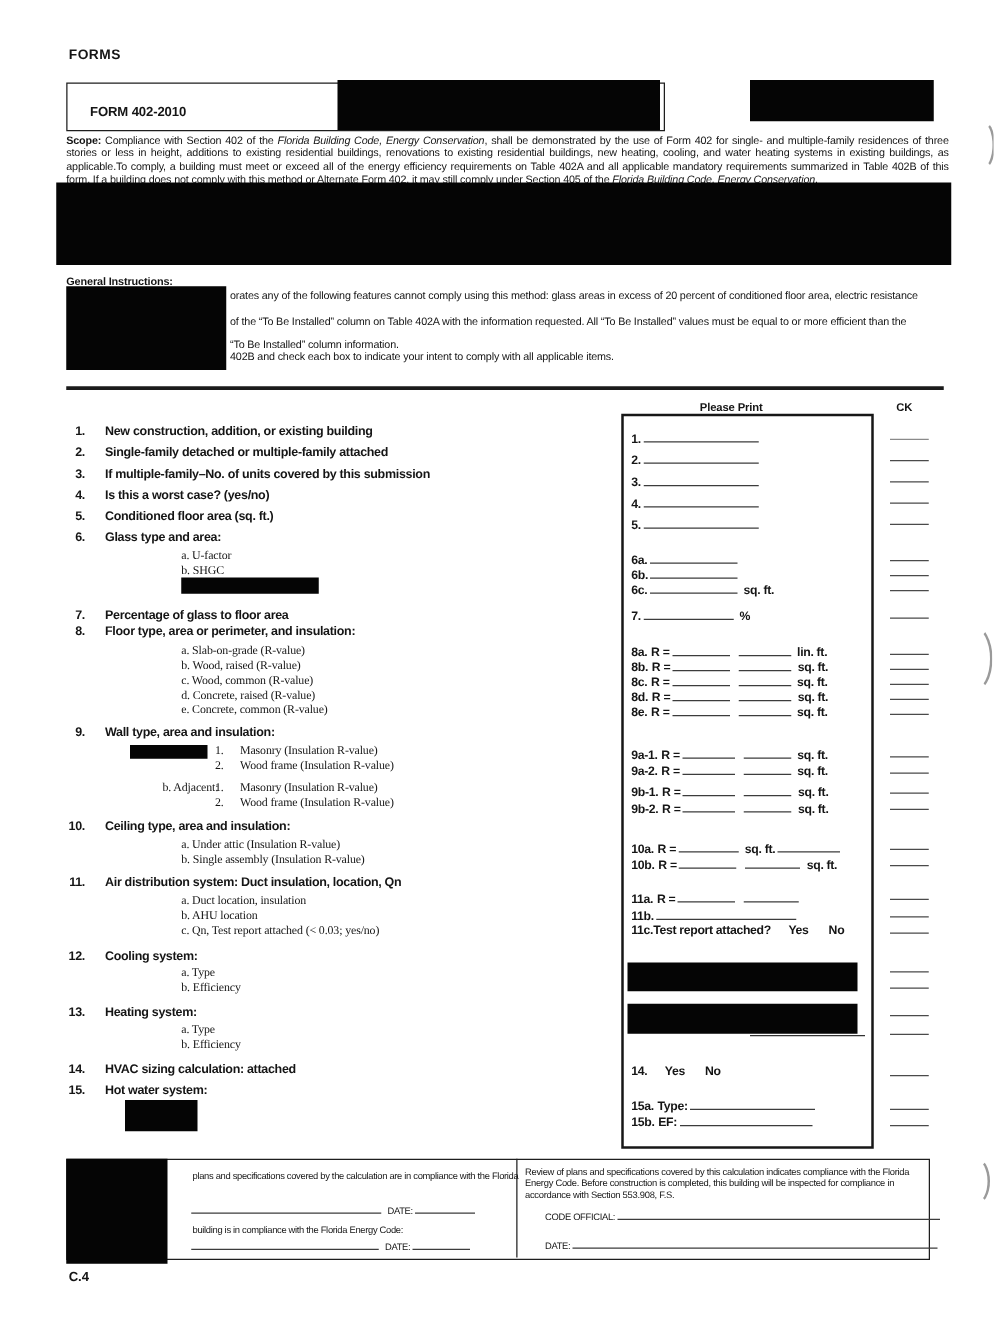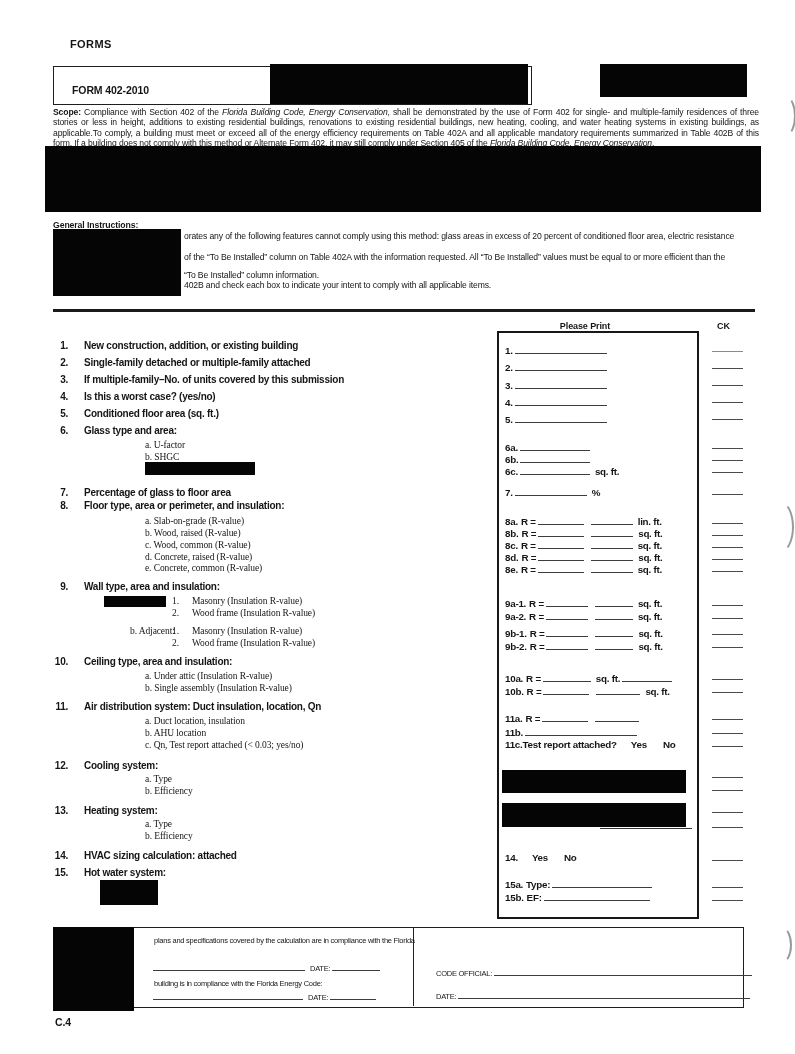--- a/index.html
+++ b/index.html
@@ -31,21 +31,21 @@
   .t-small{font-size:7.5px;letter-spacing:-.25px;white-space:nowrap;padding-left:16px;}
   .t-cert{font-size:7.5px;line-height:9.2px;letter-spacing:-.22px;}
   .t-footer{font-size:10.5px;font-weight:bold;letter-spacing:-.1px;white-space:nowrap;}
   .arc{position:absolute;border:2px solid transparent;border-right:2px solid #9a9a9a;border-radius:50%;}
 </style>
 </head>
 <body>
 
 <div class="page">
 
-  <div class="abs t-forms" style="left:70px;top:38px">FORMS</div>
+  <div class="abs t-forms" style="left:55px;top:38px">FORMS</div>
 
   <div class="hbox" style="left:53px;top:66px;width:477px;height:37px"></div>
   <div class="abs t-formnum" style="left:72px;top:84px">FORM 402-2010</div>
   <div class="redact" style="left:270px;top:64px;width:258px;height:40px"></div>
   <div class="redact" style="left:600px;top:64px;width:147px;height:33px"></div>
 
   <div class="abs t-scope" style="left:53px;top:107px;width:706px">
     <span style="font-weight:bold">Scope:</span><span> Compliance with Section 402 of the </span><span class="it">Florida Building Code, Energy Conservation</span><span>, shall be demonstrated by the use of Form 402 for single- and multiple-family residences of three stories or less in height, additions to existing residential buildings, renovations to existing residential buildings, new heating, cooling, and water heating systems in existing buildings, as applicable.To comply, a building must meet or exceed all of the energy efficiency requirements on Table 402A and all applicable mandatory requirements summarized in Table 402B of this form. If a building does not comply with this method or Alternate Form 402, it may still comply under Section 405 of the </span><span class="it">Florida Building Code, Energy Conservation</span><span>.</span>
   </div>
 
@@ -166,20 +166,21 @@
   <div class="ck-line" style="left:712px;top:887px"></div>
   <div class="ck-line" style="left:712px;top:900px"></div>
 
   <div class="hbox" style="left:53px;top:927px;width:689px;height:79px"></div>
   <div class="abs" style="left:413px;top:927px;height:79px;border-left:1.3px solid #222"></div>
   <div class="redact" style="left:53px;top:927px;width:81px;height:84px"></div>
   <div class="abs t-small" style="left:138px;top:936px">plans and specifications covered by the calculation are in  compliance with the Florida</div>
   <div class="abs t-small" style="left:135px;top:961px"><span class="blank" style="width:152px"></span><span>DATE:</span><span class="blank" style="width:48px"></span></div>
   <div class="abs t-small" style="left:138px;top:979px">building is in compliance with the Florida Energy Code:</div>
   <div class="abs t-small" style="left:135px;top:990px"><span class="blank" style="width:150px"></span><span>DATE:</span><span class="blank" style="width:46px"></span></div>
+  <div class="abs t-cert" style="left:420px;top:933px;width:318px">Review of plans and specifications covered by this calculation indicates compliance with the Florida Energy Code. Before construction is completed, this building will be inspected for compliance in accordance with Section 553.908, F.S.</div>
   <div class="abs t-small" style="left:420px;top:966px"><span>CODE OFFICIAL:</span><span class="blank" style="width:258px"></span></div>
   <div class="abs t-small" style="left:420px;top:989px"><span>DATE:</span><span class="blank" style="width:292px"></span></div>
 
   <div class="abs t-footer" style="left:55px;top:1016px">C.4</div>
 
   <div class="arc" style="left:776px;top:96px;width:16px;height:36px"></div>
   <div class="arc" style="left:764px;top:500px;width:26px;height:50px"></div>
   <div class="arc" style="left:770px;top:926px;width:18px;height:34px"></div>
 
 </div>

